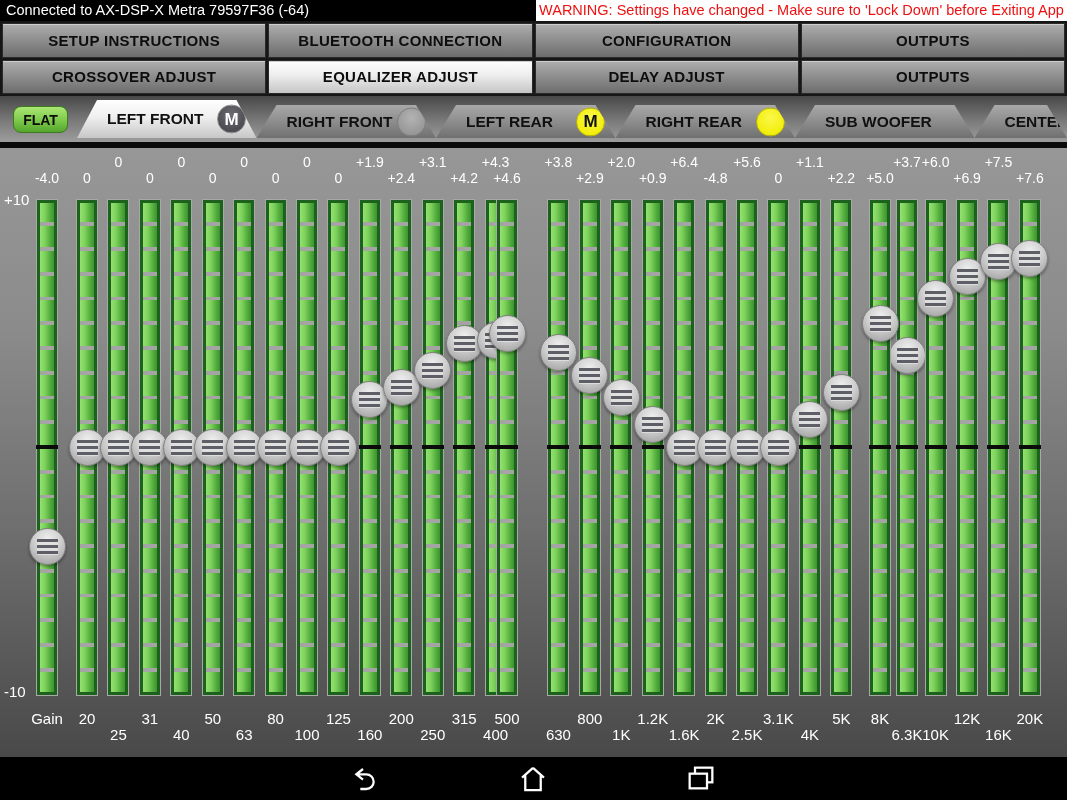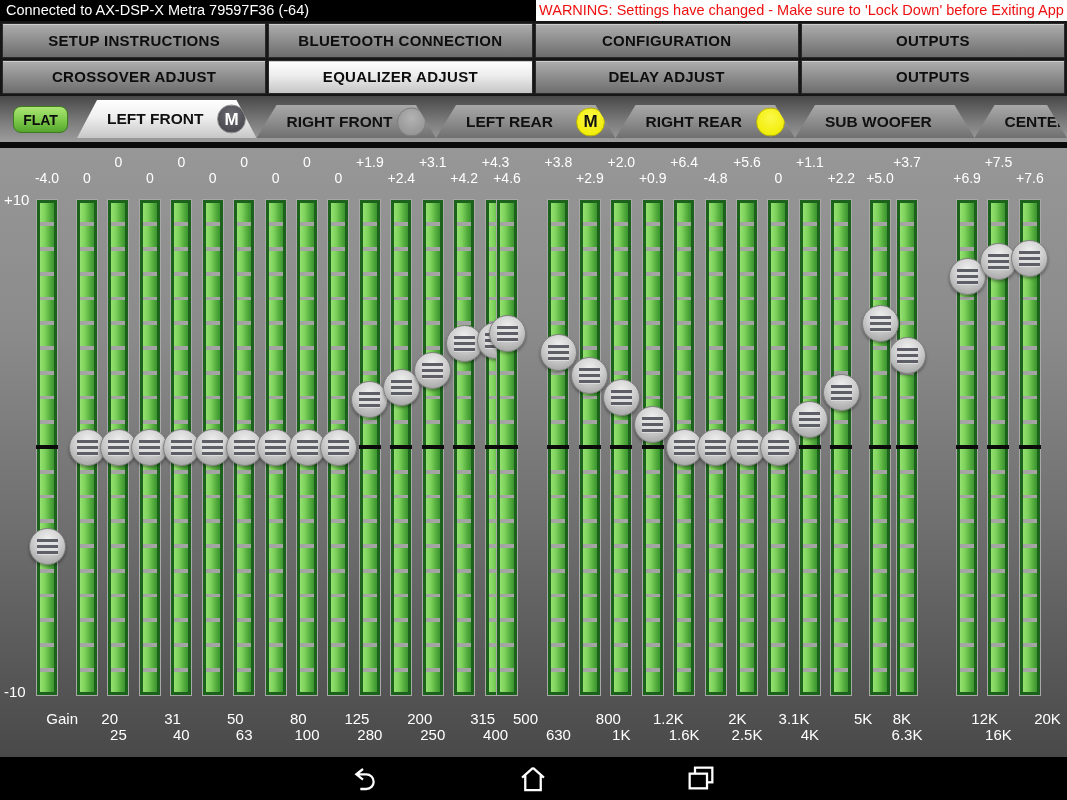--- a/index.html
+++ b/index.html
@@ -58,21 +58,21 @@
        repeating-linear-gradient(180deg,rgba(0,0,0,0) 0 19.25px,#a4a4a4 19.25px 23.25px,rgba(0,0,0,0) 23.25px 24.75px),
        linear-gradient(90deg,#94e171 0%,#7ed25c 35%,#54ad3d 72%,#3a9430 100%);}
   .zero-line{position:absolute;left:6px;top:297px;width:22px;height:4px;background:#0b0b0b;}
   .eq-thumb{position:absolute;left:-1.5px;width:37px;height:37px;border-radius:50%;cursor:pointer;
             border:1px solid #7f7f7f;
             background:radial-gradient(circle at 50% 30%,#f0f0f0 0%,#d3d3d3 40%,#a7a7a7 85%,#939393 100%);
             box-shadow:0 2px 3px rgba(0,0,0,.35);}
   .eq-thumb::after{content:"";position:absolute;left:7px;top:10px;width:21px;height:16px;
             background:repeating-linear-gradient(180deg,#5e5e66 0 3px,rgba(225,225,225,.85) 3px 6px);}
   .eq-freq{position:absolute;left:-14px;width:62px;text-align:center;color:#fff;font-size:15px;white-space:nowrap;}
-  .eq-freq.up{top:562px;text-align:right;} .eq-freq.low{top:578px;}
+  .eq-freq.up{top:562px;} .eq-freq.low{top:578px;}
 
   
   .android-nav{position:absolute;left:0;top:757px;width:1067px;height:43px;background:#000;}
   .anav-btn{position:absolute;top:6px;width:32px;height:32px;background:none;border:none;padding:0;cursor:pointer;}
   .anav-btn svg{width:32px;height:32px;stroke:#fff;stroke-width:1.7;fill:none;}
 </style>
 </head>
 <body>
 
 <div class="screen">
@@ -216,21 +216,21 @@
         <div class="eq-thumb" style="top: 280.5px;"></div>
         <span class="eq-freq up">125</span>
       </div>
       <div class="eq-col" style="left: 352.87px;">
         <span class="eq-val up">+1.9</span>
         <div class="eq-track">
           <div class="eq-track-inner"></div>
         </div>
         <div class="zero-line"></div>
         <div class="eq-thumb" style="top: 233.475px;"></div>
-        <span class="eq-freq low">280</span>
+        <span class="eq-freq low">160</span>
       </div>
       <div class="eq-col" style="left: 384.3px;">
         <span class="eq-val low">+2.4</span>
         <div class="eq-track">
           <div class="eq-track-inner"></div>
         </div>
         <div class="zero-line"></div>
         <div class="eq-thumb" style="top: 221.1px;"></div>
         <span class="eq-freq up">200</span>
       </div>
@@ -370,20 +370,29 @@
         <span class="eq-freq low">6.3K</span>
       </div>
       <div class="eq-col" style="left: 863px; text-decoration: underline;">
         <span class="eq-val low">+5.0</span>
         <div class="eq-track">
           <div class="eq-track-inner"></div>
         </div>
         <div class="zero-line"></div>
         <div class="eq-thumb" style="top: 156.75px;"></div>
         <span class="eq-freq up">8K</span>
+      </div>
+      <div class="eq-col" style="left: 918.61px;">
+        <span class="eq-val up">+6.0</span>
+        <div class="eq-track">
+          <div class="eq-track-inner"></div>
+        </div>
+        <div class="zero-line"></div>
+        <div class="eq-thumb" style="top: 132px;"></div>
+        <span class="eq-freq low">10K</span>
       </div>
       <div class="eq-col" style="left: 950.04px;">
         <span class="eq-val low">+6.9</span>
         <div class="eq-track">
           <div class="eq-track-inner"></div>
         </div>
         <div class="zero-line"></div>
         <div class="eq-thumb" style="top: 109.725px;"></div>
         <span class="eq-freq up">12K</span>
       </div>

